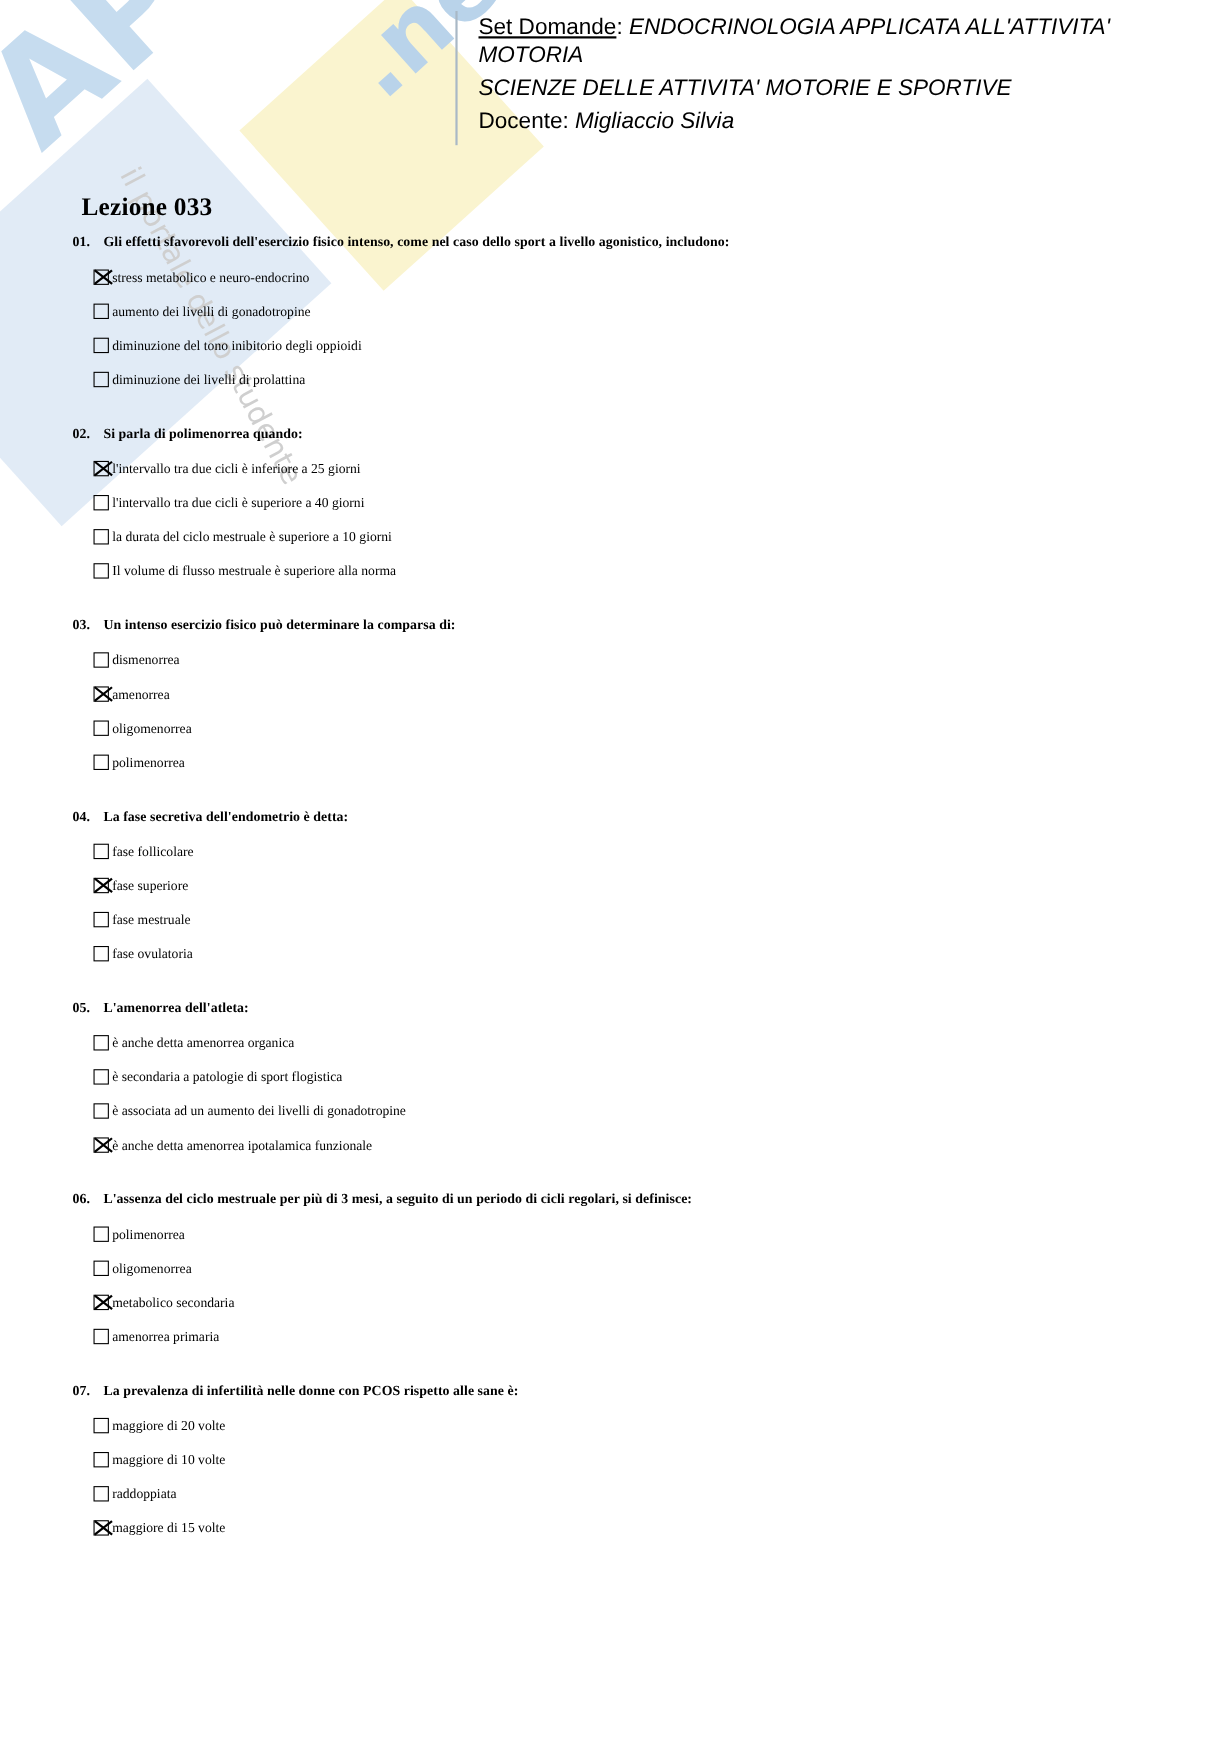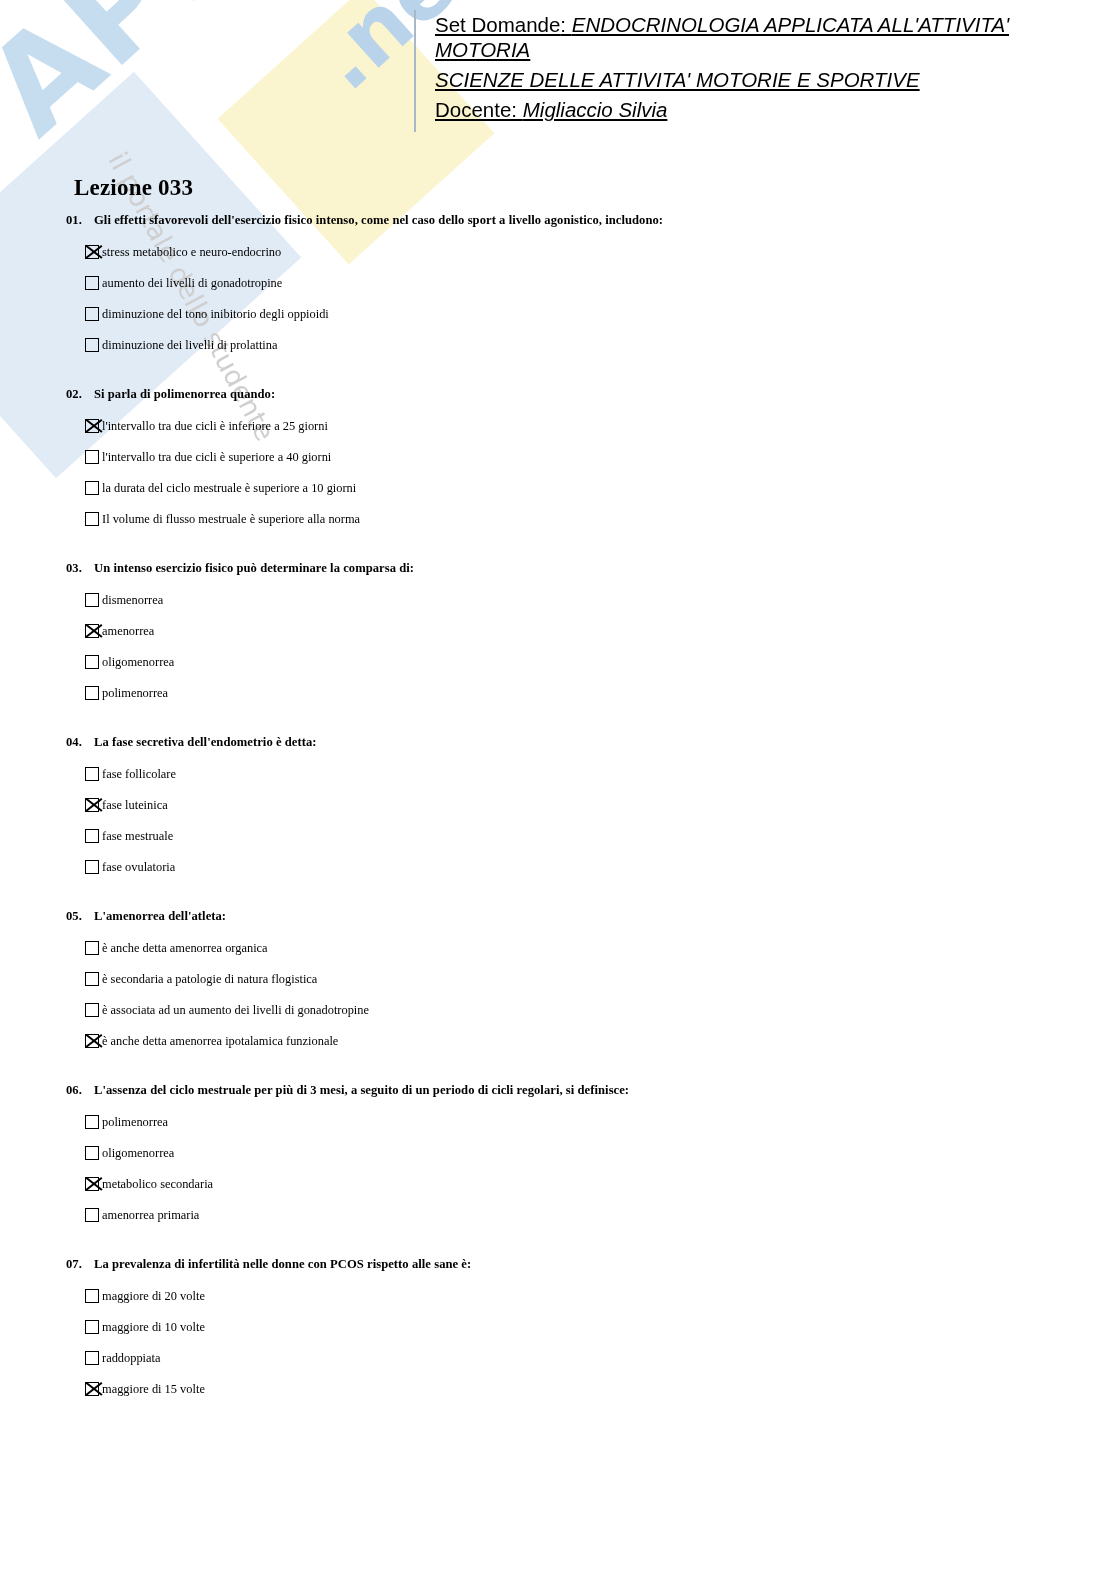--- a/index.html
+++ b/index.html
@@ -89,21 +89,20 @@
     line-height: 1;
   }
 
   
   .header {
     position: absolute;
     left: 416px;
     top: 12px;
     width: 660px;
     z-index: 2;
-    text-decoration: underline;
   }
   .header-rule {
     position: absolute;
     left: 414px;
     top: 10px;
     width: 2px;
     height: 122px;
     background: #a9b8c6;
     z-index: 2;
   }
@@ -305,42 +304,42 @@
         </div>
         <div class="question">
           <div class="q-head"><span class="q-num">04.</span><span>La fase secretiva dell'endometrio è detta:</span></div>
           <div class="answers">
             <div class="answer">
               <span class="box"></span>
               <span class="answer-text">fase follicolare</span>
             </div>
             <div class="answer">
               <span class="box checked"></span>
-              <span class="answer-text">fase luteinica</span>
+              <span class="answer-text">fase superiore</span>
             </div>
             <div class="answer">
               <span class="box"></span>
               <span class="answer-text">fase mestruale</span>
             </div>
             <div class="answer">
               <span class="box"></span>
               <span class="answer-text">fase ovulatoria</span>
             </div>
           </div>
         </div>
         <div class="question">
           <div class="q-head"><span class="q-num">05.</span><span>L'amenorrea dell'atleta:</span></div>
           <div class="answers">
             <div class="answer">
               <span class="box"></span>
               <span class="answer-text">è anche detta amenorrea organica</span>
             </div>
             <div class="answer">
               <span class="box"></span>
-              <span class="answer-text">è secondaria a patologie di natura flogistica</span>
+              <span class="answer-text">è secondaria a patologie di sport flogistica</span>
             </div>
             <div class="answer">
               <span class="box"></span>
               <span class="answer-text">è associata ad un aumento dei livelli di gonadotropine</span>
             </div>
             <div class="answer">
               <span class="box checked"></span>
               <span class="answer-text">è anche detta amenorrea ipotalamica funzionale</span>
             </div>
           </div>

